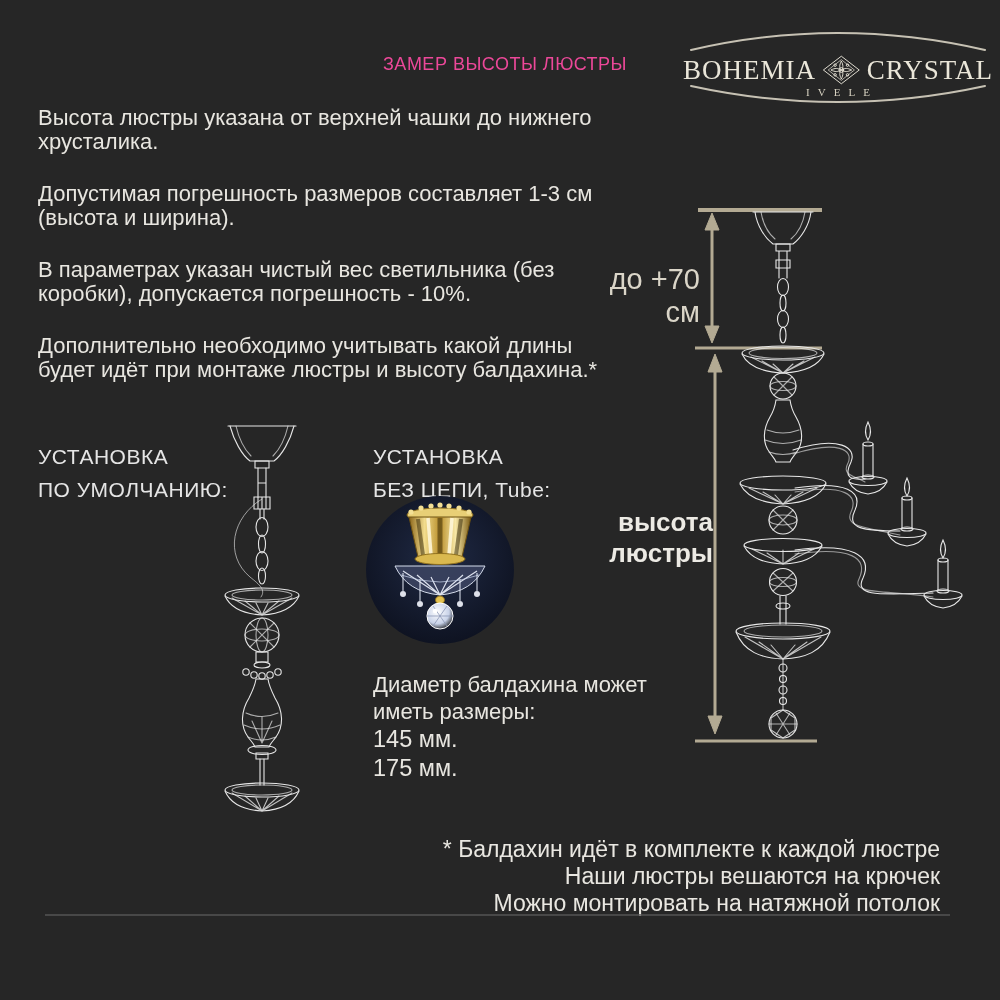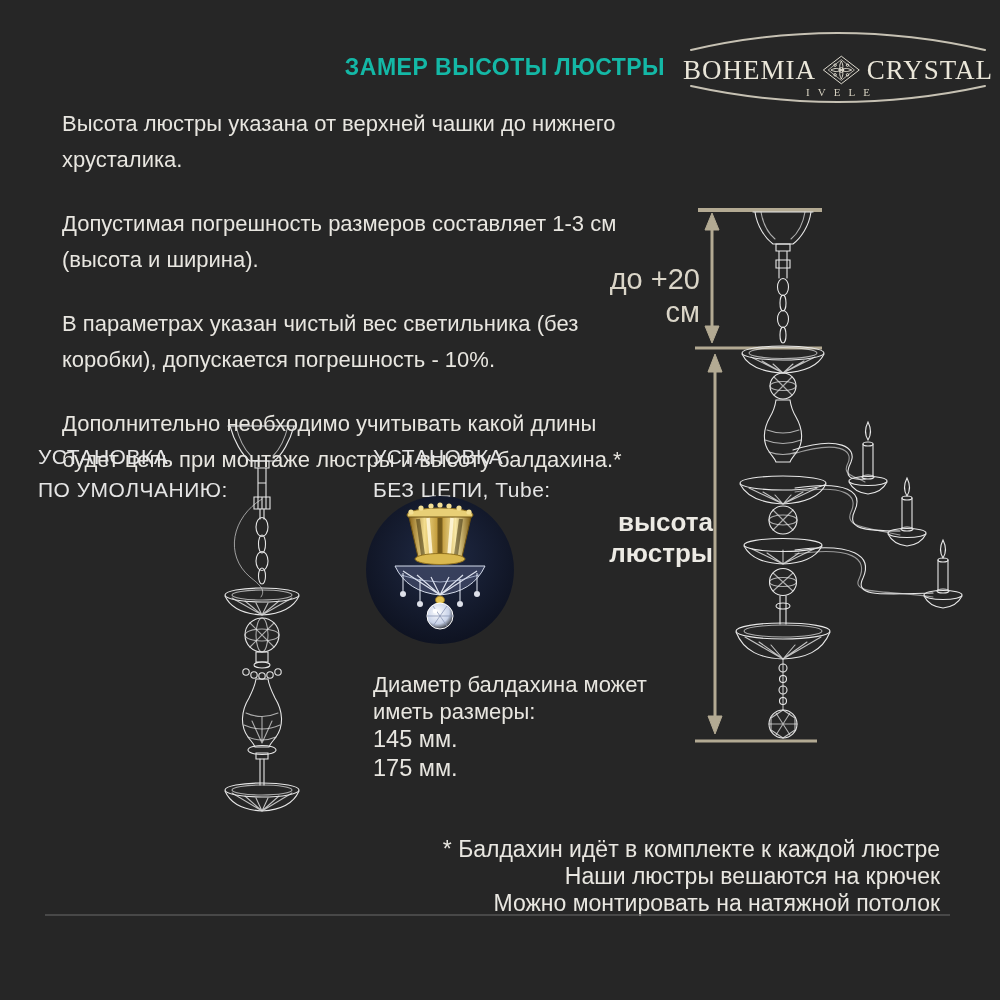--- a/index.html
+++ b/index.html
@@ -1,30 +1,30 @@
 <!DOCTYPE html>
 <html><head>
 <meta charset="utf-8">
 <style>
   html,body{margin:0;padding:0;background:#252525;}
   .canvas{position:relative;width:1000px;height:1000px;background:#262626;overflow:hidden;
           font-family:"Liberation Sans",sans-serif;color:#e8e6e0;}
   .title{position:absolute;left:310px;top:54px;width:390px;text-align:center;
-         font-size:23px;font-weight:700;letter-spacing:.5px;color:#14b8a6;}
+         font-size:18px;font-weight:400;letter-spacing:.5px;color:#ec4899;}
   
   .logo{position:absolute;left:683px;top:24px;width:310px;height:86px;}
   .logo svg.arcs{position:absolute;left:0;top:0;}
   .brandrow{position:absolute;left:0;top:24px;width:100%;display:flex;justify-content:flex-start;
             align-items:center;gap:6px;font-family:"Liberation Serif",serif;
             font-size:27px;color:#eae6d9;letter-spacing:1px;}
   .ivele{position:absolute;left:0;top:62px;width:100%;text-align:center;
          font-family:"Liberation Serif",serif;font-size:11px;letter-spacing:8px;
          padding-left:8px;box-sizing:border-box;color:#d6d1c0;}
   
-  .intro{position:absolute;left:38px;top:106px;width:565px;font-size:22px;line-height:36px;margin-left:24px;}
+  .intro{position:absolute;left:38px;top:106px;width:565px;font-size:22px;line-height:24px;}
   .intro p{margin:0 0 28px 0;}
   .intro p.b{font-weight:400;}
   
   .sec-h{position:absolute;font-size:21px;line-height:33px;letter-spacing:.5px;color:#e5e5e5;}
   .sec-h.left{left:38px;top:440px;}
   .sec-h.mid{left:373px;top:440px;}
   
   .diam{position:absolute;left:373px;top:671px;width:310px;}
   .diam .lead{font-size:22px;line-height:27px;margin-bottom:0;}
   .diam .size{font-size:23.5px;line-height:29px;}
@@ -71,21 +71,21 @@
       </svg>
       <span>CRYSTAL</span>
     </div>
     <div class="ivele">IVELE</div>
   </div>
 
   <div class="intro">
     <p>Высота люстры указана от верхней чашки до нижнего хрусталика.</p>
     <p class="b">Допустимая погрешность размеров составляет 1-3 см (высота и ширина).</p>
     <p>В параметрах указан чистый вес светильника (без коробки), допускается погрешность - 10%.</p>
-    <p class="b">Дополнительно необходимо учитывать какой длины будет цепь при монтаже люстры и высоту балдахина.*</p>
+    <p class="b">Дополнительно необходимо учитывать какой длины будет идёт при монтаже люстры и высоту балдахина.*</p>
   </div>
 
   <div class="sec-h left">
     <span>УСТАНОВКА</span><br>
     <span>ПО УМОЛЧАНИЮ:</span>
   </div>
   <div class="sec-h mid">
     <span>УСТАНОВКА</span><br>
     <span>БЕЗ ЦЕПИ, Tube:</span>
   </div>
@@ -188,21 +188,21 @@
       <circle cx="70" cy="116" r="2.2" fill="#ffffff"></circle>
     </svg>
   </div>
 
   <div class="diam">
     <div class="lead">Диаметр балдахина может иметь размеры:</div>
     <div class="size">145 мм.</div>
     <div class="size">175 мм.</div>
   </div>
 
-  <div class="chain-label">до +20 см</div>
+  <div class="chain-label">до +70 см</div>
   <div class="height-label">
     <span>высота</span><br>
     <span>люстры</span>
   </div>
 
   <svg class="abs" style="left:555px;top:190px" width="445" height="575" viewBox="0 0 445 575">
 
     <g stroke="#b3aa93" fill="#b3aa93">
       <line x1="143" y1="20" x2="267" y2="20" stroke-width="4"></line>
       <line x1="157" y1="36" x2="157" y2="140" stroke-width="3"></line>

